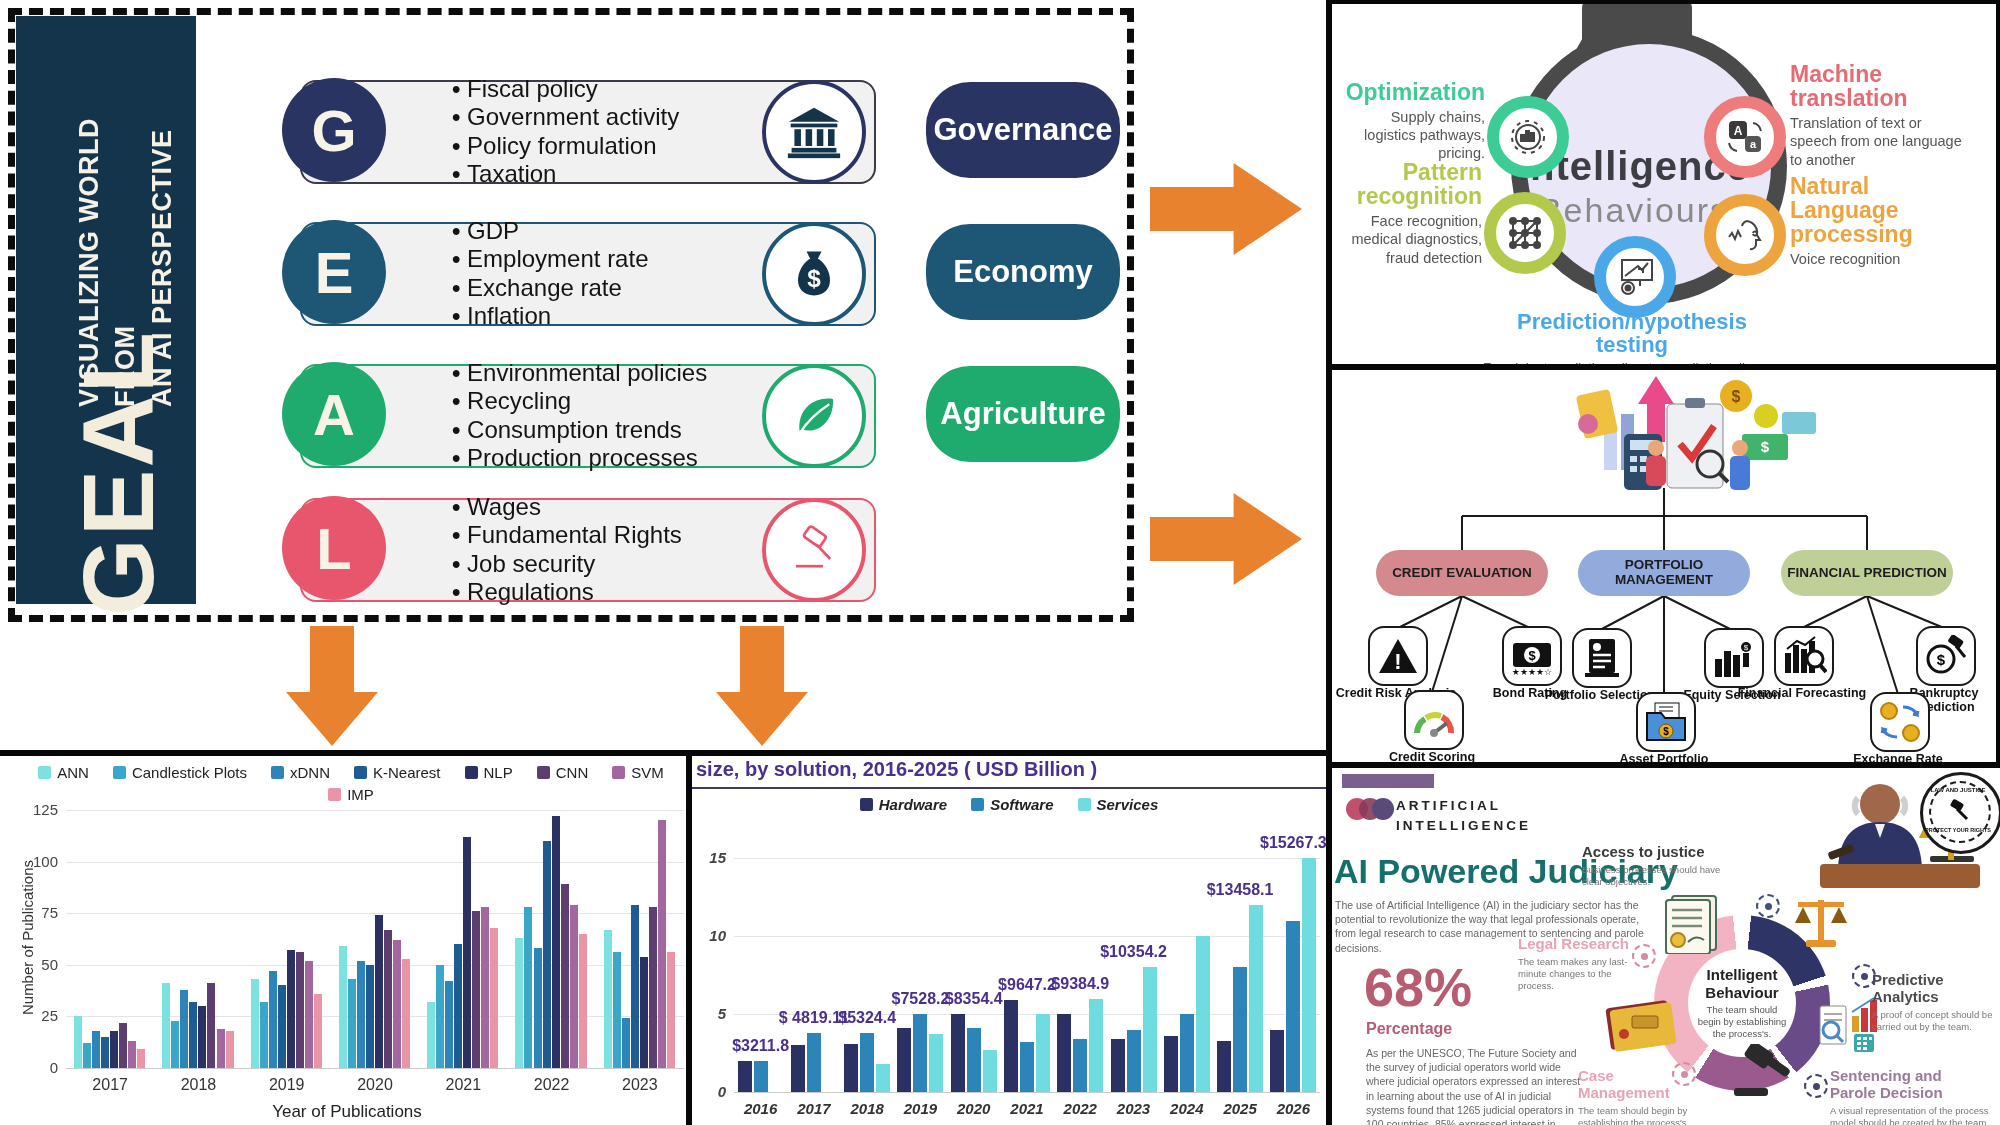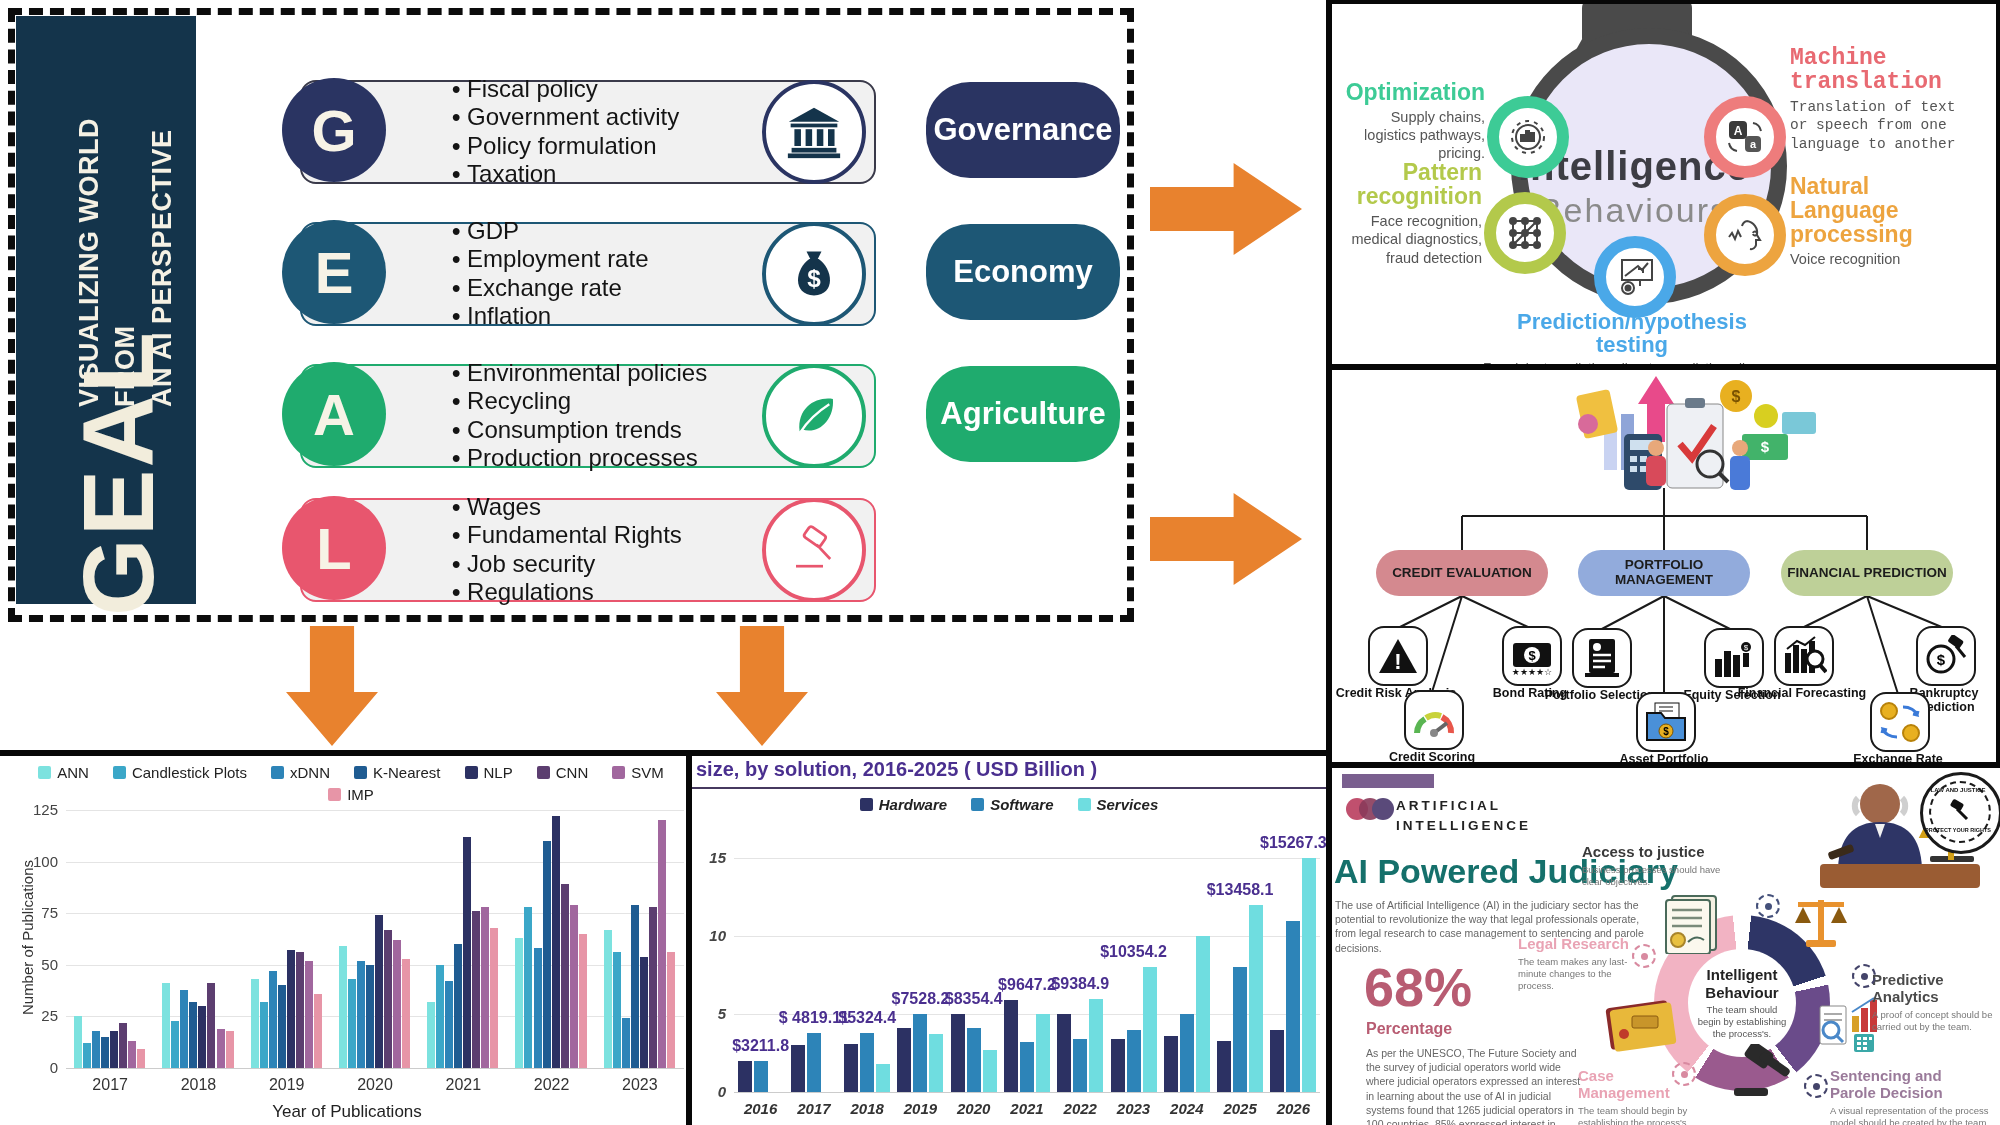--- a/index.html
+++ b/index.html
@@ -244,21 +244,21 @@
           <path d="M24,13 h5 v4 M26,24 v6"></path>
           <circle cx="14" cy="32" r="6"></circle>
           <circle cx="14" cy="32" r="2.5" fill="#444"></circle>
         </svg>
       </div>
 
     <div class="intel-label" style="left:5px;top:76px;width:148px;text-align:right;">
       <h3 style="color:#3dcb96;">Optimization</h3>
       <p>Supply chains, logistics pathways, pricing.</p>
     </div>
-    <div class="intel-label" style="left:458px;top:42px;width:180px;font-family:Liberation Mono, monospace;">
+    <div class="intel-label" style="left:458px;top:58px;width:180px;">
       <h3 style="color:#e86a72;">Machine translation</h3>
       <p>Translation of text or speech from one language to another</p>
     </div>
     <div class="intel-label" style="left:5px;top:156px;width:145px;text-align:right;">
       <h3 style="color:#b3c94b;">Pattern recognition</h3>
       <p>Face recognition, medical diagnostics, fraud detection</p>
     </div>
     <div class="intel-label" style="left:458px;top:170px;width:180px;">
       <h3 style="color:#eda43f;">Natural Language processing</h3>
       <p>Voice recognition</p>

